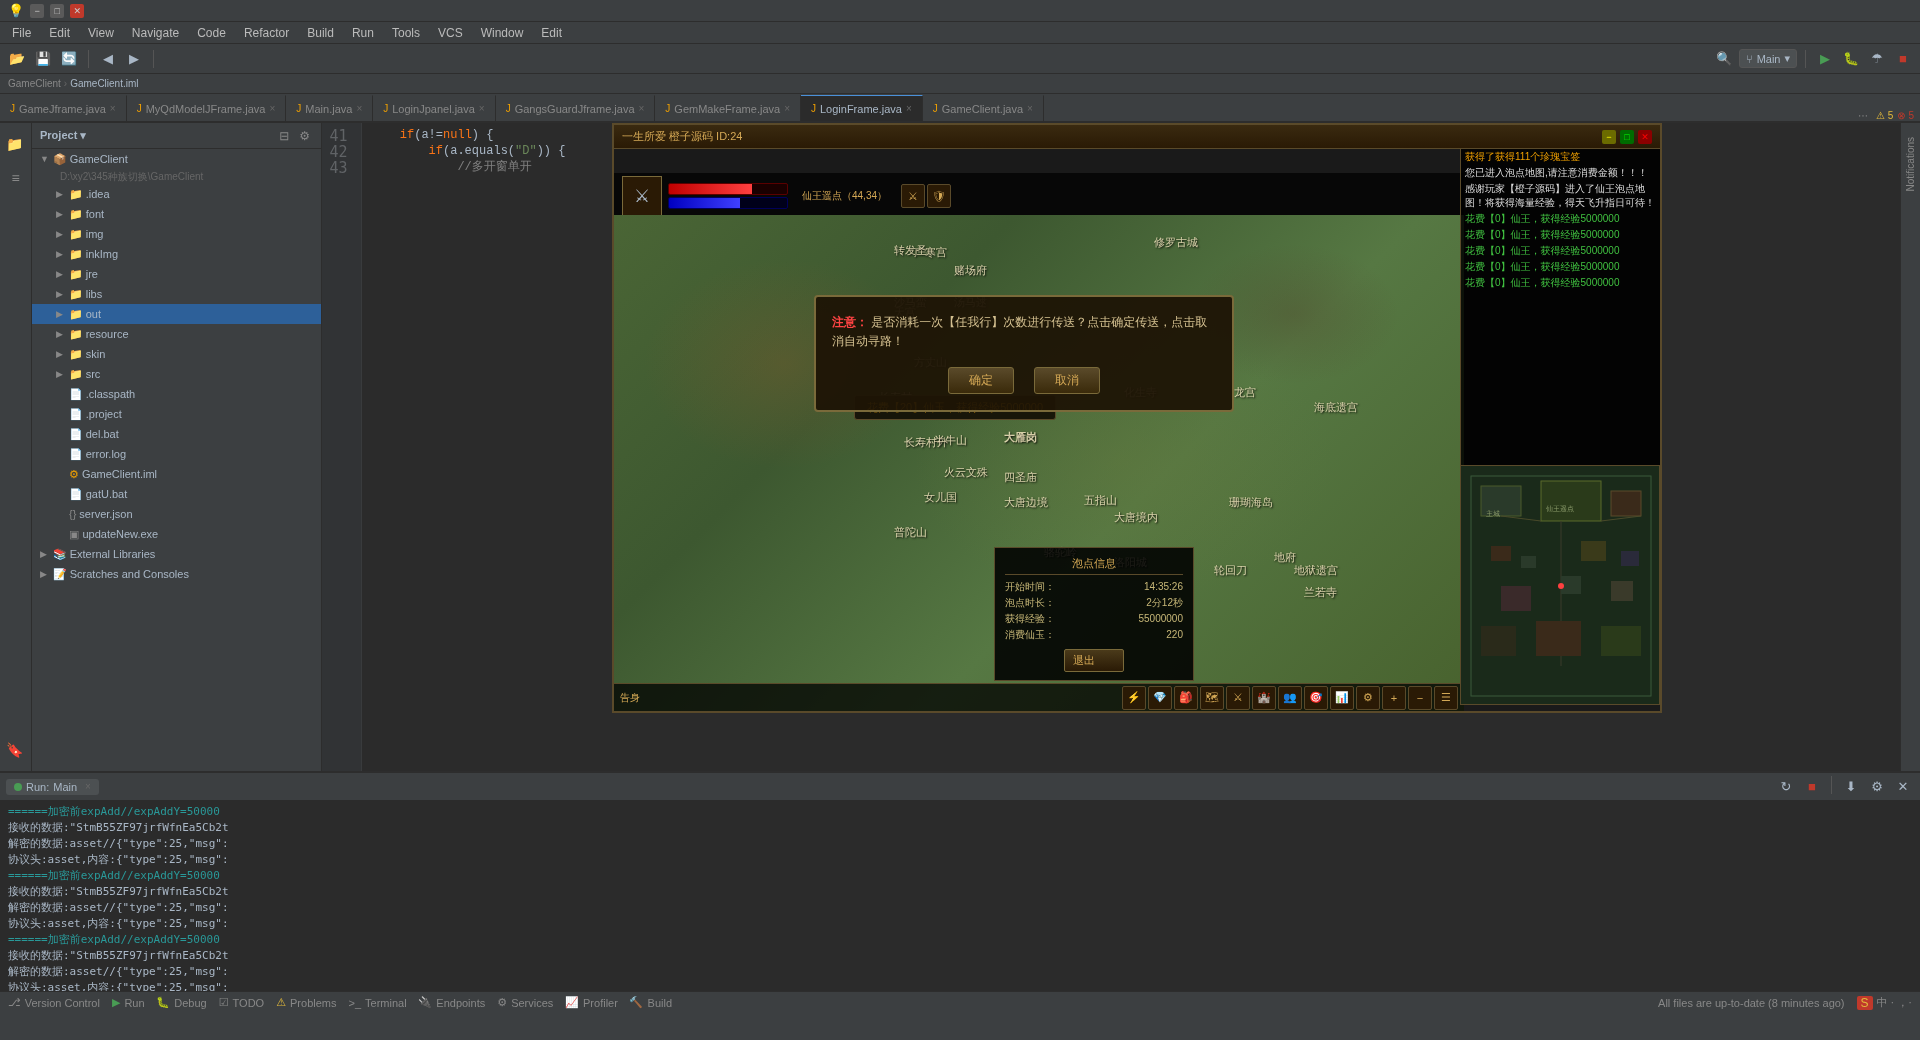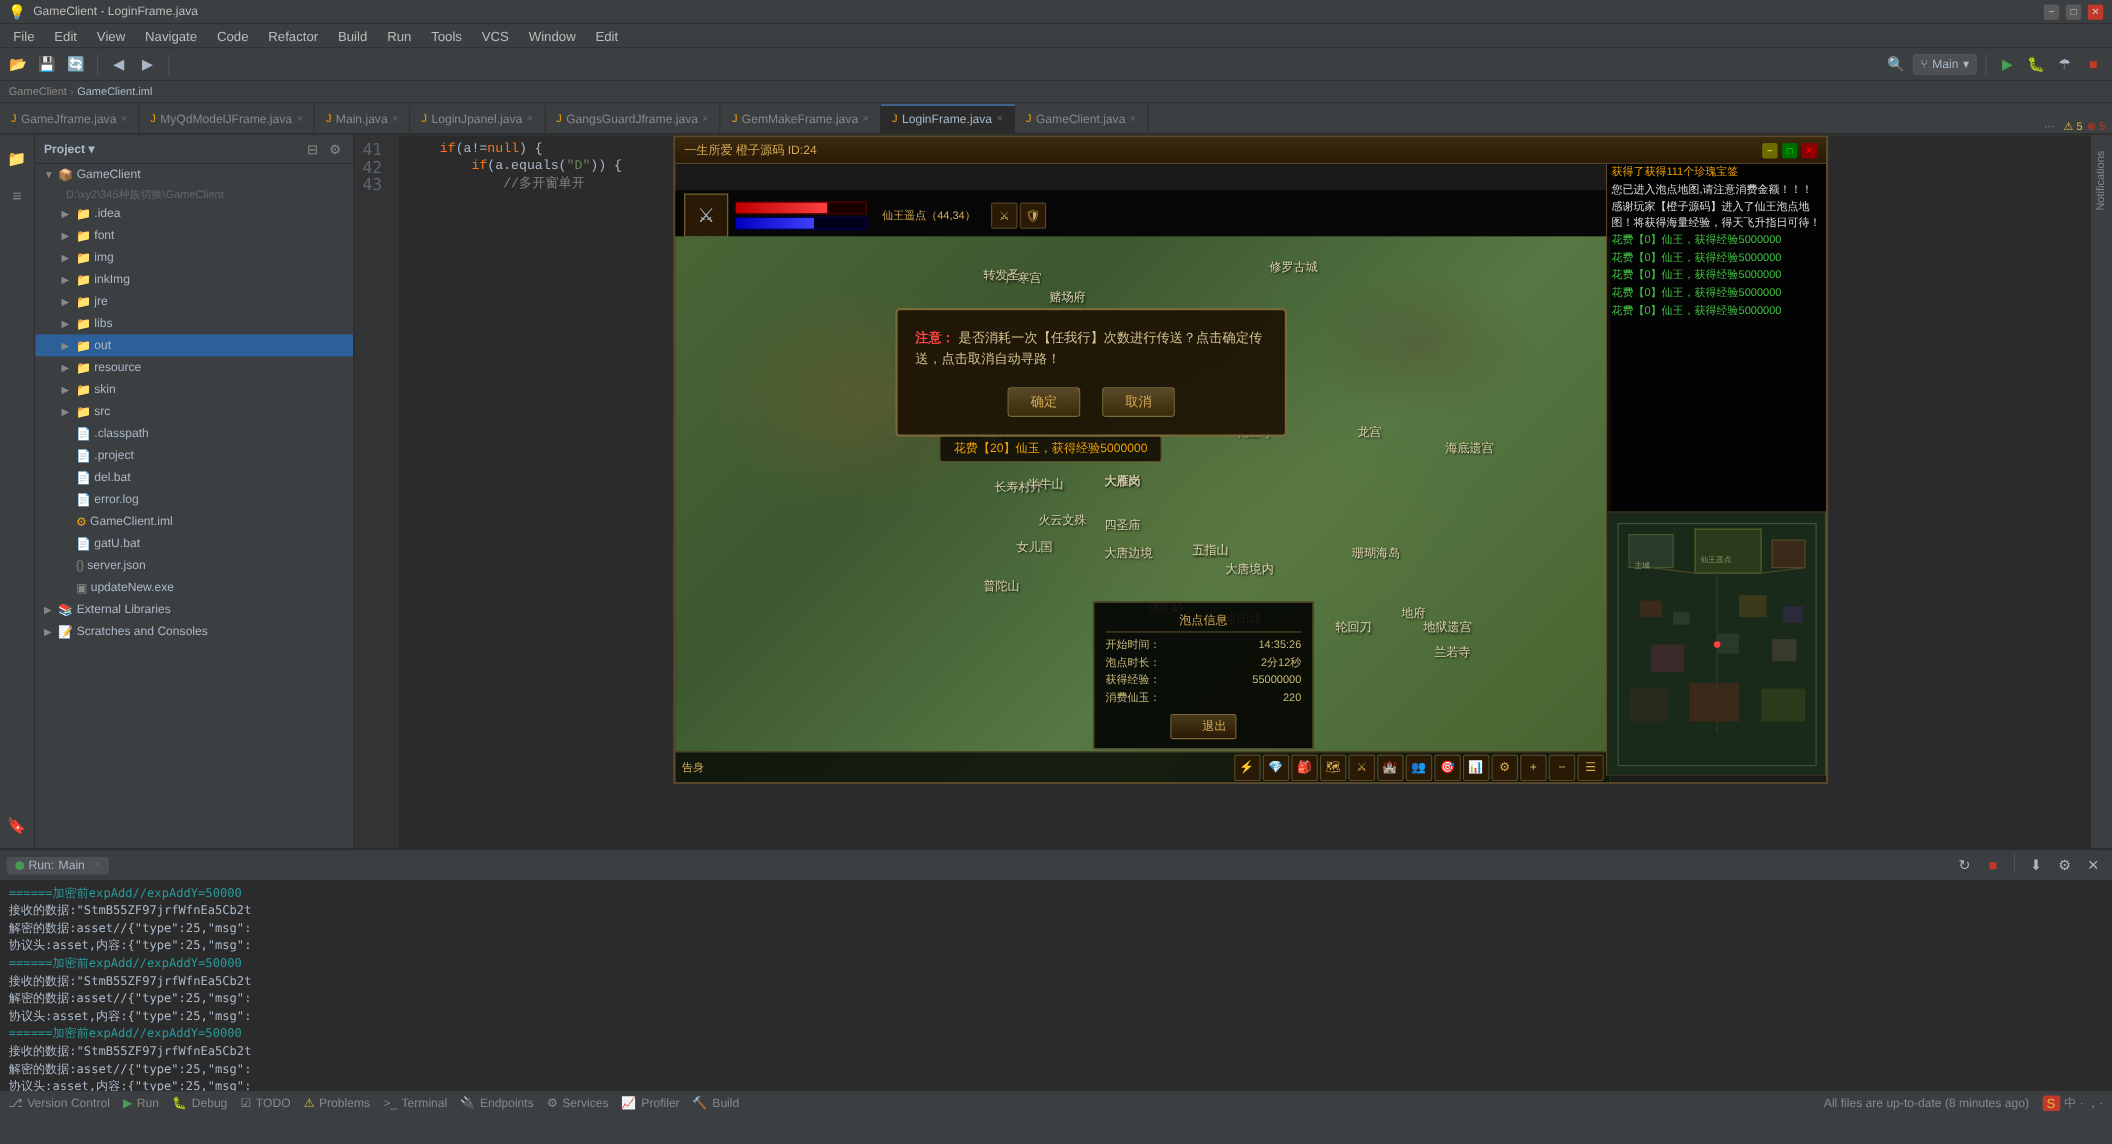--- a/index.html
+++ b/index.html
@@ -405,22 +405,22 @@
       width: 100%;
       height: 100%;
       background: linear-gradient(135deg, #2a3a2a 0%, #1a2a1a 100%);
       position: relative;
     }
 
     
     #dialog-box {
       position: absolute;
       left: 200px;
-      top: 65px;
-      width: 356px;
+      top: 80px;
+      width: 420px;
       background: rgba(30, 20, 5, 0.95);
       border: 2px solid #7a6a3a;
       border-radius: 4px;
       z-index: 200;
       padding: 16px;
     }
     .dialog-text {
       font-size: 12px;
       color: #d4c090;
       line-height: 1.6;
@@ -486,21 +486,21 @@
       width: 60px;
       margin: 6px auto 0;
       display: block;
       padding: 3px 8px;
       background: linear-gradient(to bottom, #4a3a1a, #2a1a05);
       border: 1px solid #7a6a3a;
       color: #d4a855;
       font-size: 11px;
       cursor: pointer;
       border-radius: 2px;
-      text-align: right;
+      text-align: left;
     }
 
     
     #hud-bar {
       position: absolute;
       left: 0;
       bottom: 0;
       width: 850px;
       height: 28px;
       background: rgba(0,0,0,0.75);
@@ -610,21 +610,20 @@
       color: #888;
       padding: 4px 2px;
       cursor: pointer;
     }
   </style>
 </head>
 <body>
 
 <div id="title-bar">
   <span style="font-size:13px;margin-right:6px;">💡</span>
-  <span class="title-text">GameClient - LoginFrame.java</span>
   <div class="win-controls">
     <div class="win-btn">−</div>
     <div class="win-btn">□</div>
     <div class="win-btn close">✕</div>
   </div>
 </div>
 
 <div id="menu-bar">
   <span class="menu-item">File</span>
   <span class="menu-item">Edit</span>

